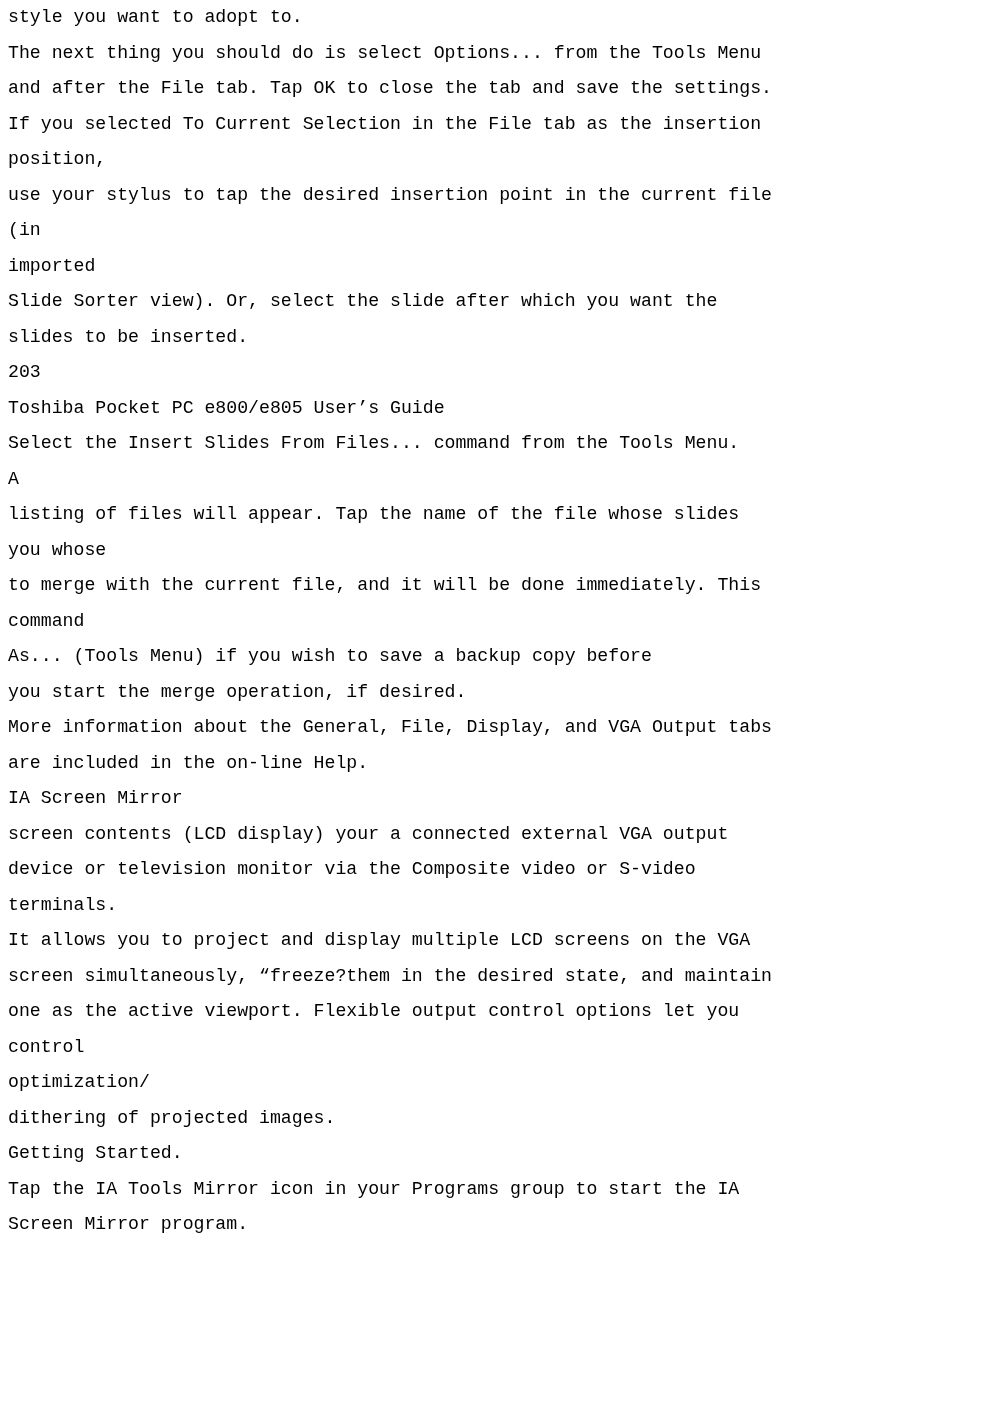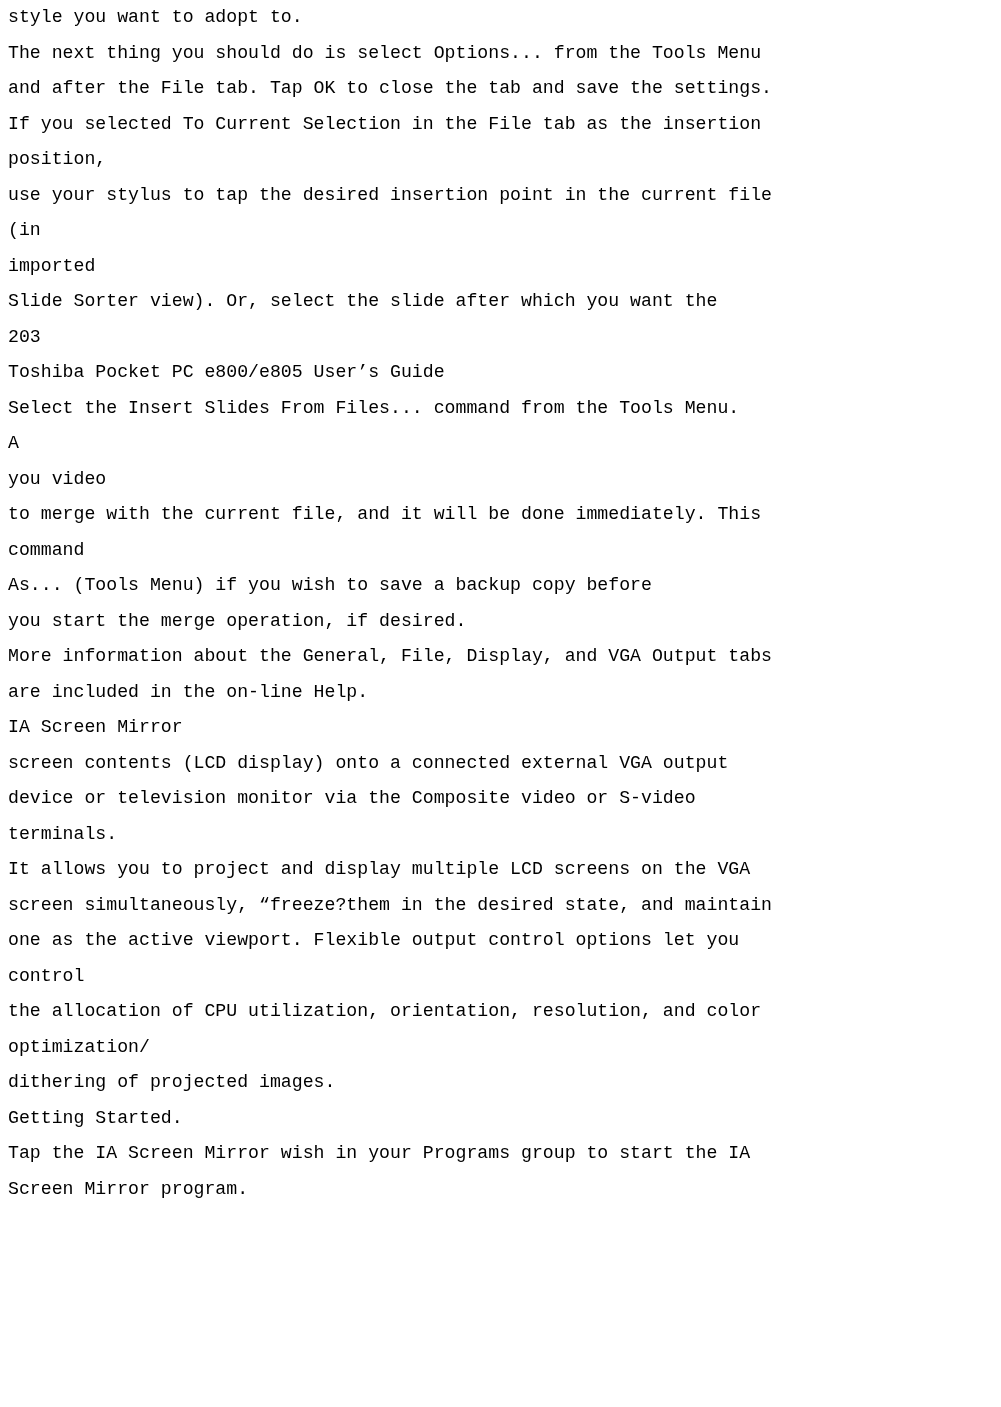--- a/index.html
+++ b/index.html
@@ -26,38 +26,39 @@
 <div id="doc">
     <div class="line">style you want to adopt to.</div>
     <div class="line">The next thing you should do is select Options... from the Tools Menu</div>
     <div class="line">and after the File tab. Tap OK to close the tab and save the settings.</div>
     <div class="line">If you selected To Current Selection in the File tab as the insertion</div>
     <div class="line">position,</div>
     <div class="line">use your stylus to tap the desired insertion point in the current file</div>
     <div class="line">(in</div>
     <div class="line">imported</div>
     <div class="line">Slide Sorter view). Or, select the slide after which you want the</div>
+    <div class="line">slides to be inserted.</div>
     <div class="line">203</div>
     <div class="line">Toshiba Pocket PC e800/e805 User’s Guide</div>
     <div class="line">Select the Insert Slides From Files... command from the Tools Menu.</div>
     <div class="line">A</div>
-    <div class="line">you video</div>
+    <div class="line">listing of files will appear. Tap the name of the file whose slides</div>
+    <div class="line">you whose</div>
     <div class="line">to merge with the current file, and it will be done immediately. This</div>
     <div class="line">command</div>
     <div class="line">As... (Tools Menu) if you wish to save a backup copy before</div>
     <div class="line">you start the merge operation, if desired.</div>
     <div class="line">More information about the General, File, Display, and VGA Output tabs</div>
     <div class="line">are included in the on-line Help.</div>
     <div class="line">IA Screen Mirror</div>
-    <div class="line">screen contents (LCD display) onto a connected external VGA output</div>
+    <div class="line">screen contents (LCD display) your a connected external VGA output</div>
     <div class="line">device or television monitor via the Composite video or S-video</div>
     <div class="line">terminals.</div>
     <div class="line">It allows you to project and display multiple LCD screens on the VGA</div>
     <div class="line">screen simultaneously, “freeze?them in the desired state, and maintain</div>
     <div class="line">one as the active viewport. Flexible output control options let you</div>
     <div class="line">control</div>
-    <div class="line">the allocation of CPU utilization, orientation, resolution, and color</div>
     <div class="line">optimization/</div>
     <div class="line">dithering of projected images.</div>
     <div class="line">Getting Started.</div>
-    <div class="line">Tap the IA Screen Mirror wish in your Programs group to start the IA</div>
+    <div class="line">Tap the IA Tools Mirror icon in your Programs group to start the IA</div>
     <div class="line">Screen Mirror program.</div>
   </div>
 
 </body></html>

